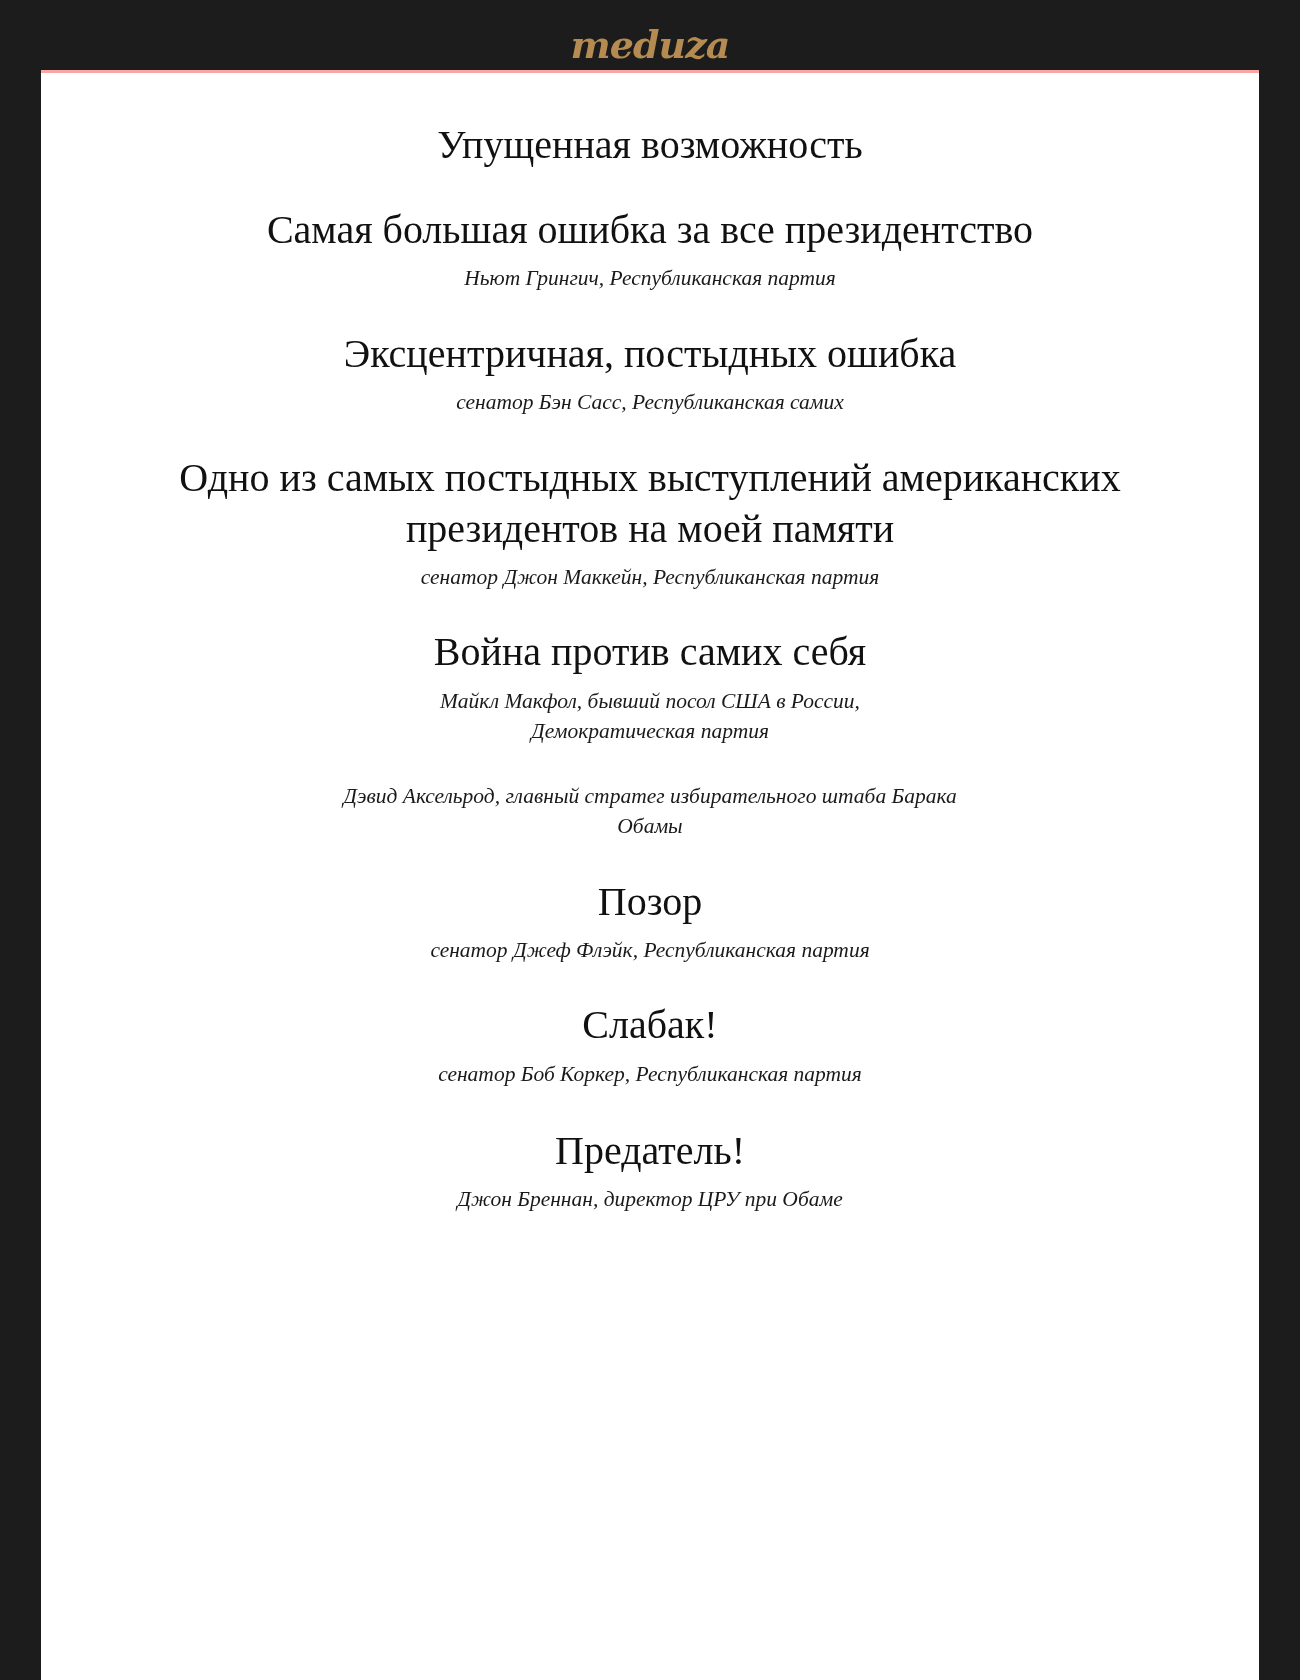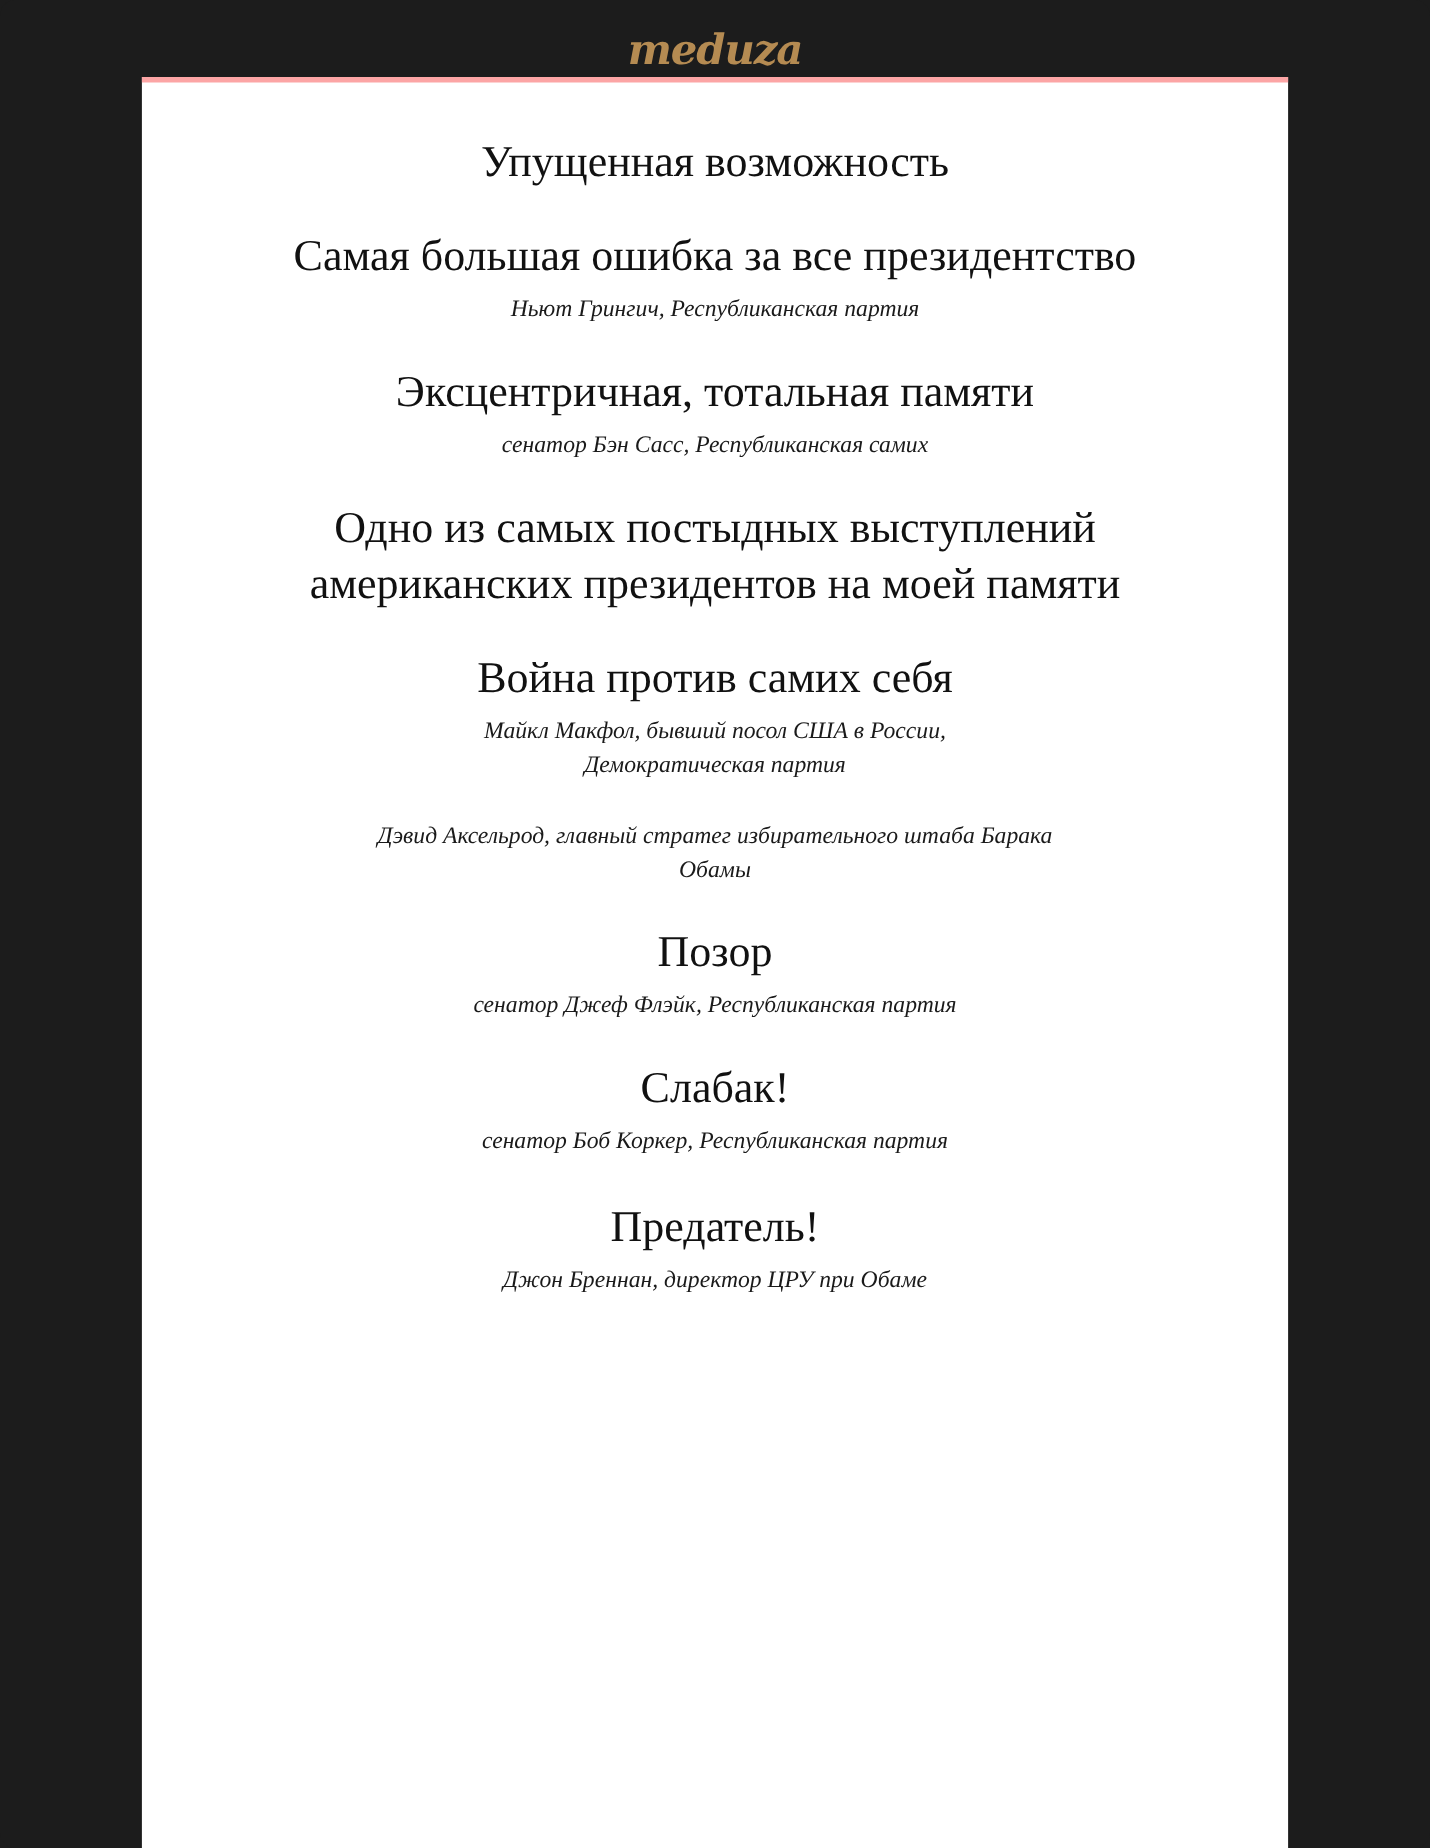--- a/index.html
+++ b/index.html
@@ -39,23 +39,23 @@
     font-family: "Liberation Serif", serif;
     font-weight: bold;
     font-size: 43px;
     line-height: 1.22;
     text-align: center;
     max-width: 1000px;
     margin: 8px 0 22px 0;
   }
   .card {
     position: relative;
-    width: 1042px;
+    width: 1218px;
     background: #ffffff;
-    border-top: 5px solid #fca5a5;
+    border-top: 3px solid #fca5a5;
     box-sizing: border-box;
     padding: 46px 80px 40px 80px;
     flex: 1 1 auto;
   }
   .quote-block {
     text-align: center;
     margin-bottom: 34px;
   }
   .quote-block:last-child {
     margin-bottom: 0;
@@ -93,26 +93,27 @@
     <div class="quote-block">
       <p class="quote-text">Упущенная возможность</p>
     </div>
 
     <div class="quote-block">
       <p class="quote-text">Самая большая ошибка за все президентство</p>
       <p class="quote-author">Ньют Грингич, Республиканская партия</p>
     </div>
 
     <div class="quote-block">
-      <p class="quote-text">Эксцентричная, тотальная памяти</p>
+      <p class="quote-text">Эксцентричная, постыдных ошибка</p>
       <p class="quote-author">сенатор Бэн Сасс, Республиканская самих</p>
     </div>
 
     <div class="quote-block">
       <p class="quote-text">Одно из самых постыдных выступлений американских президентов на моей памяти</p>
+      <p class="quote-author">сенатор Джон Маккейн, Республиканская партия</p>
     </div>
 
     <div class="quote-block">
       <p class="quote-text">Война против самих себя</p>
       <p class="quote-author" style="max-width:560px">Майкл Макфол, бывший посол США в России, Демократическая партия</p>
     </div>
 
     <div class="quote-block">
       <p class="quote-author" style="max-width:620px">Дэвид Аксельрод, главный стратег избирательного штаба Барака Обамы</p>
     </div>

